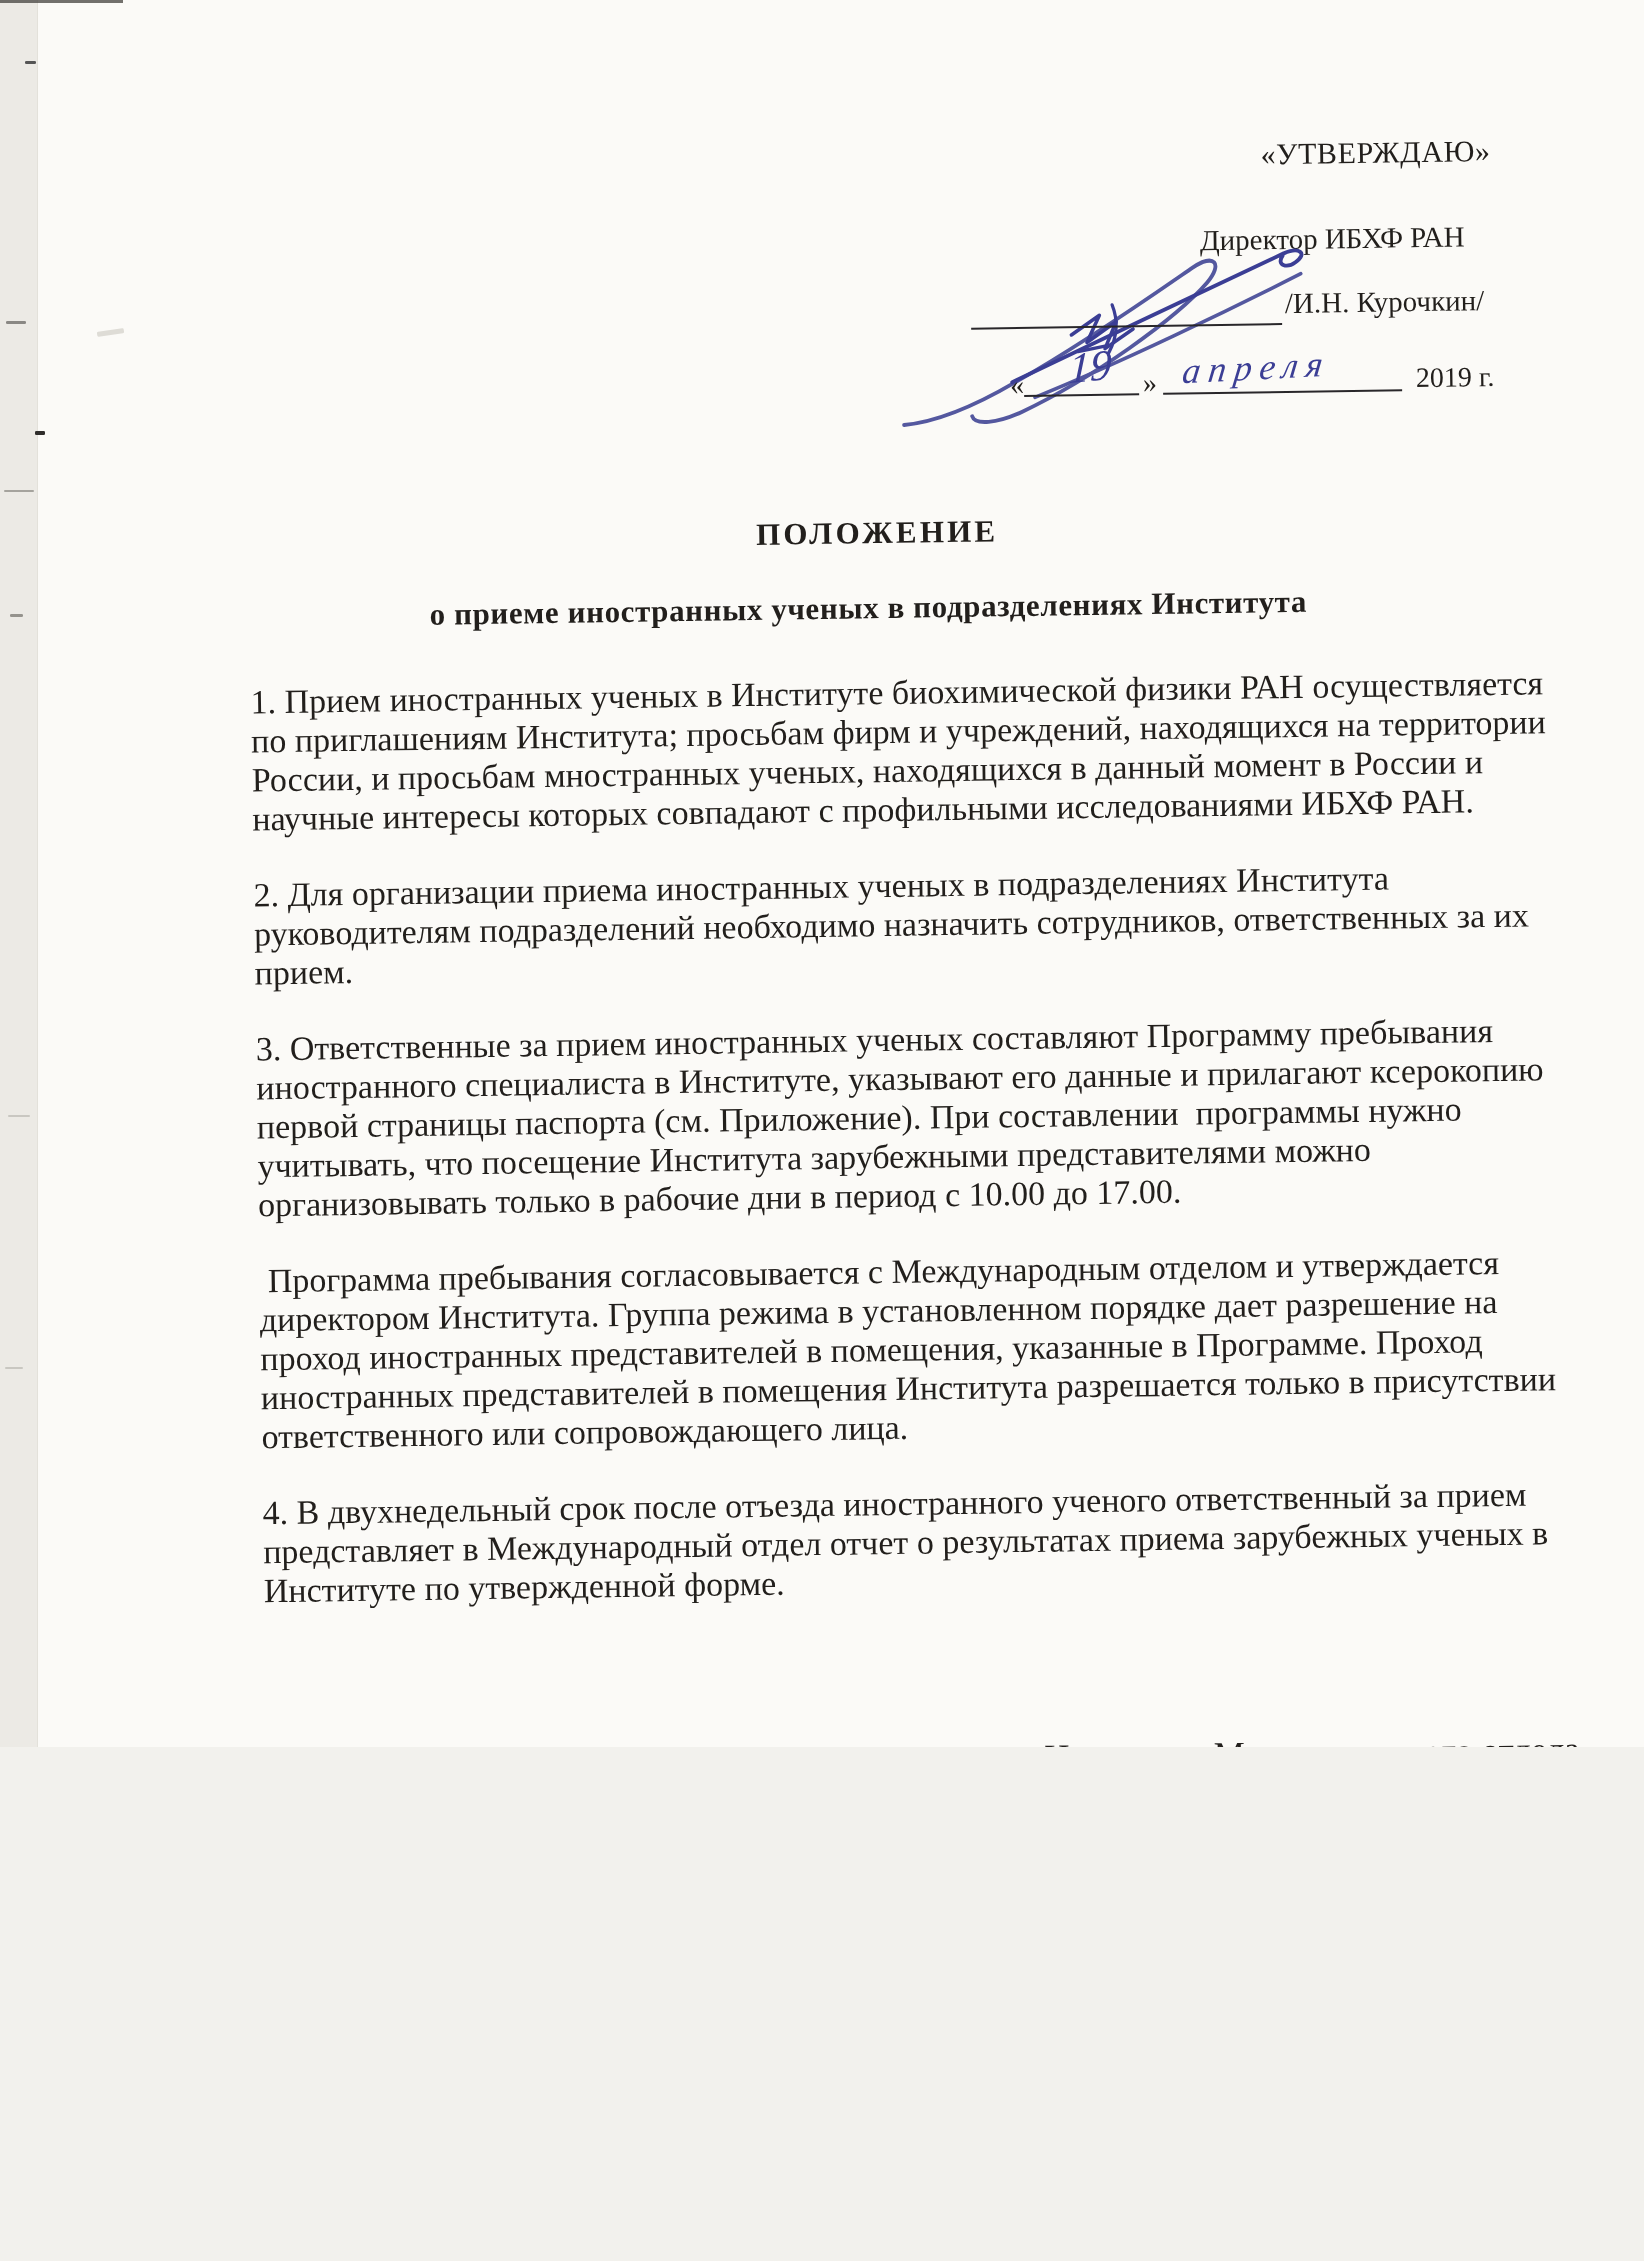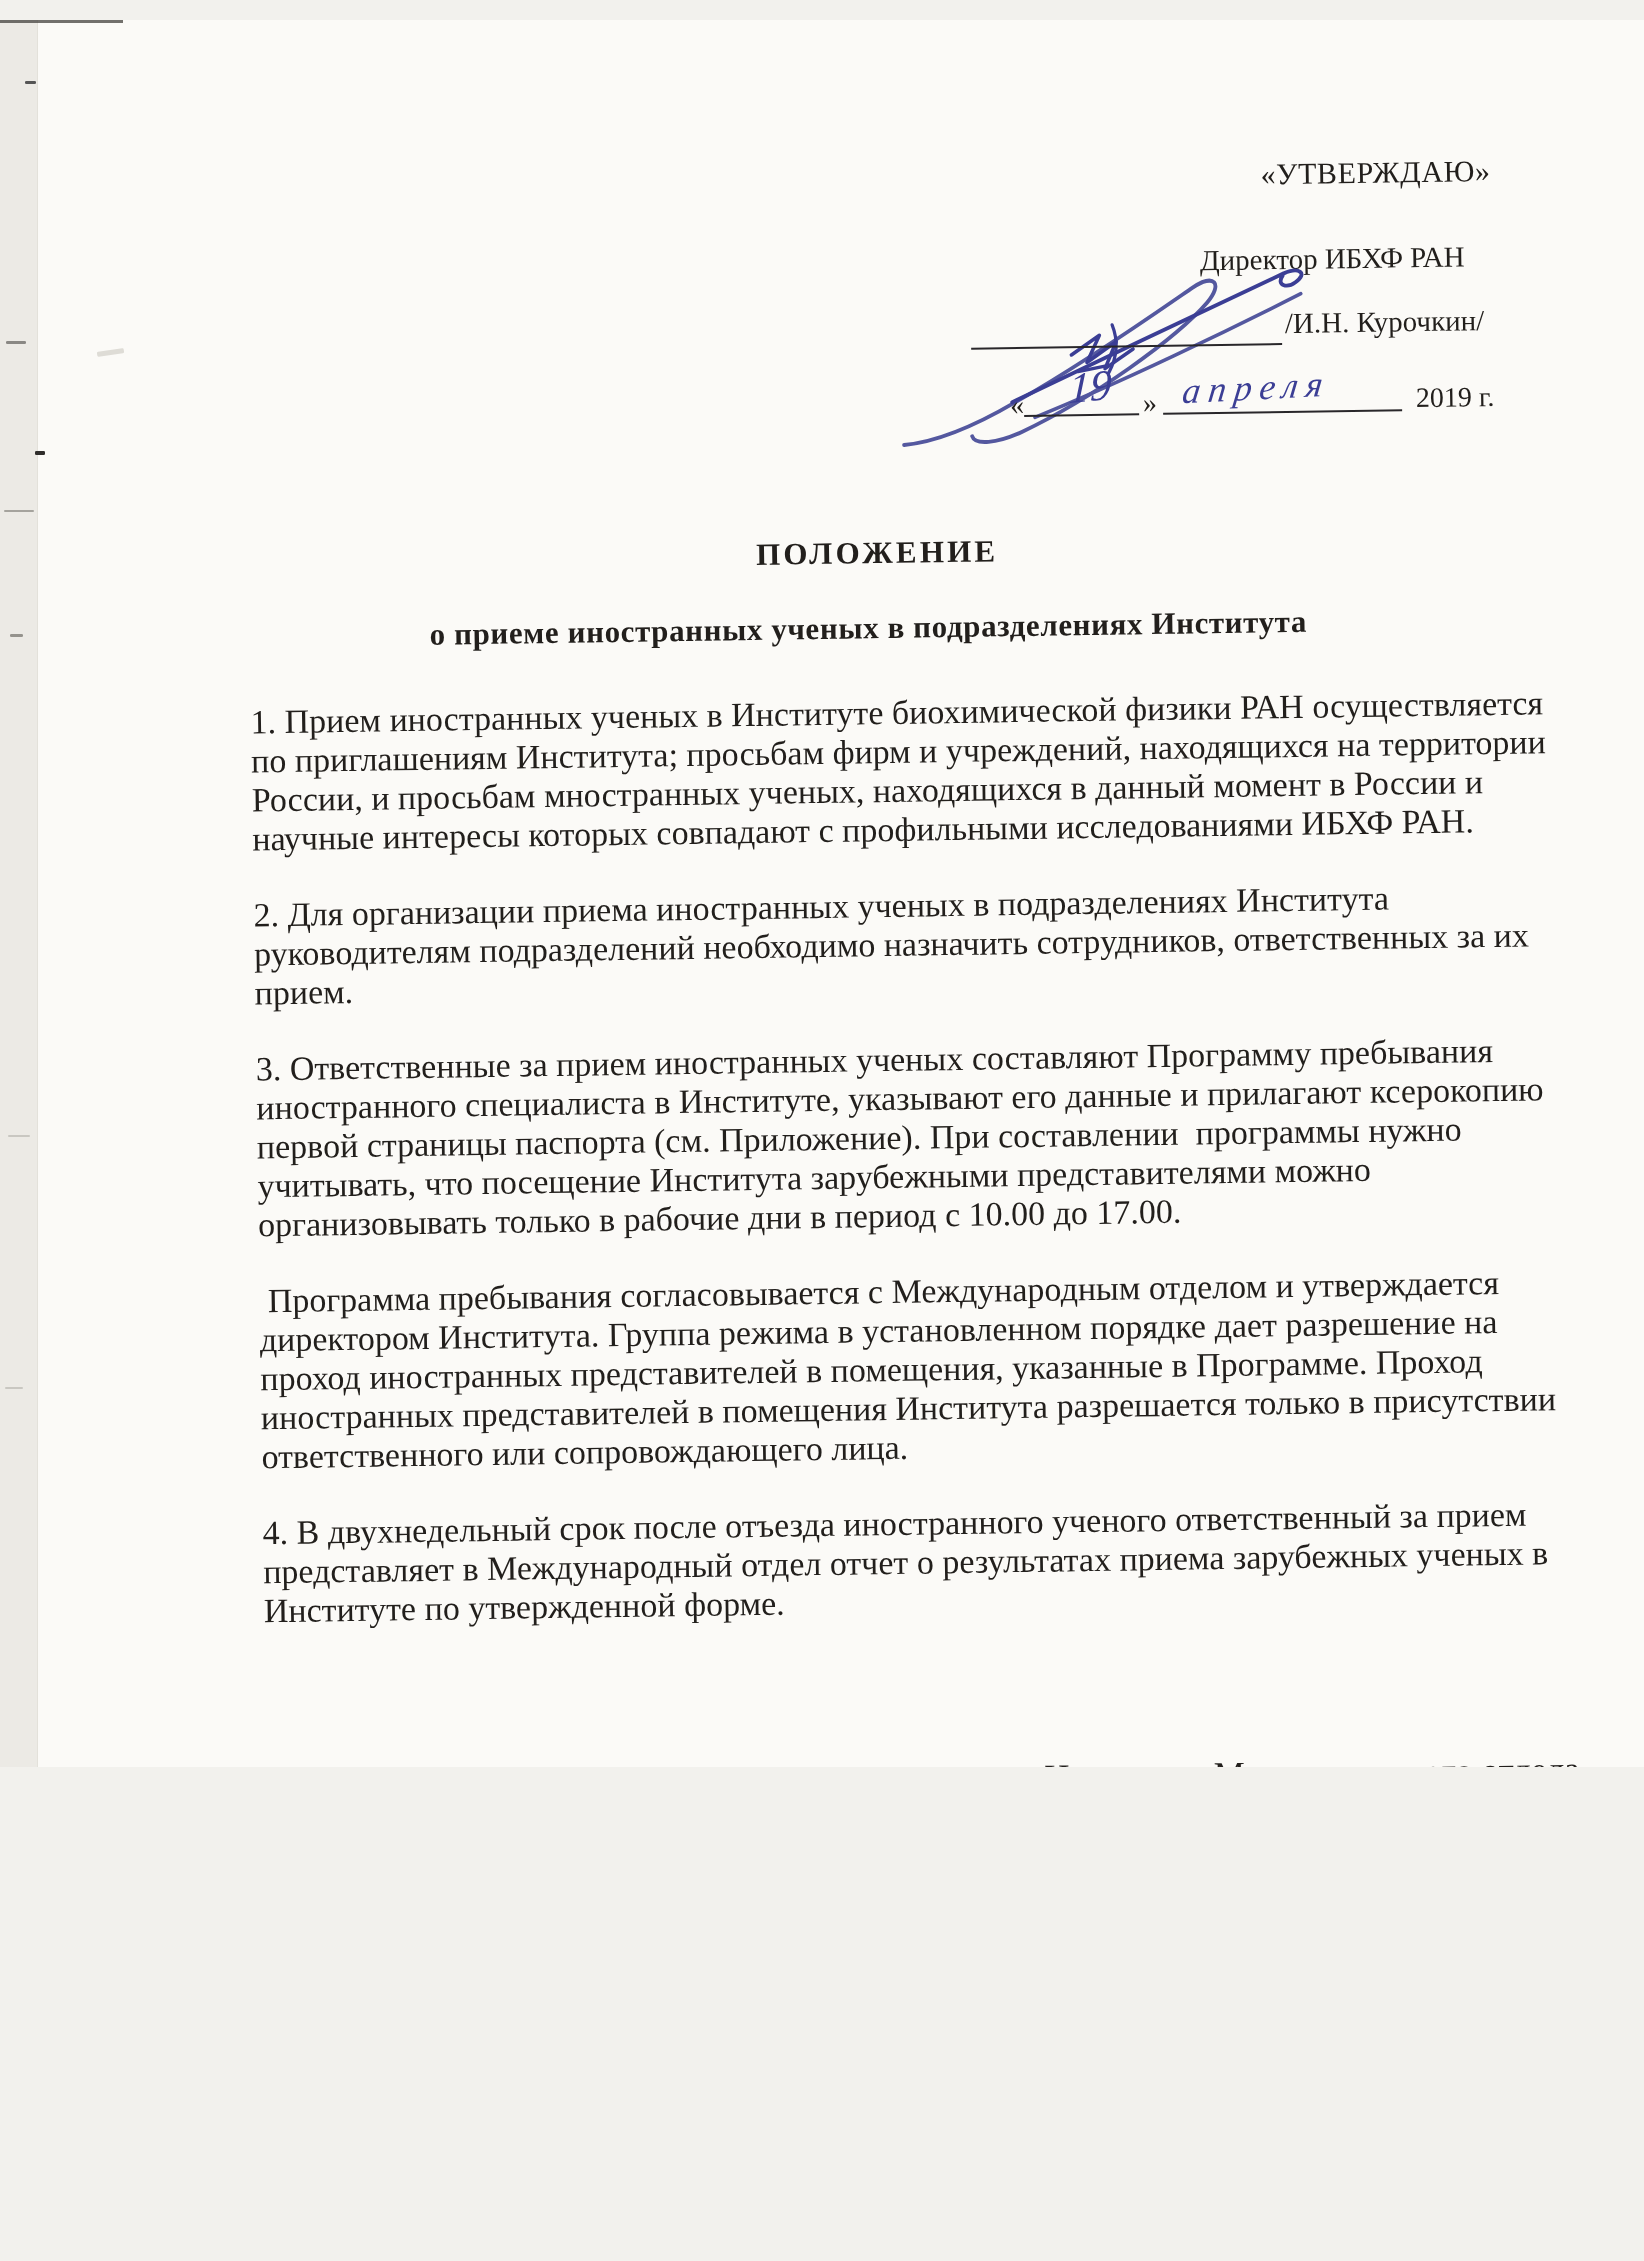--- a/index.html
+++ b/index.html
@@ -5,21 +5,20 @@
   html, body { margin:0; padding:0; }
   body {
     width:1644px; height:2261px;
     background:#f2f1ed;
     font-family:"Liberation Serif", serif;
   }
   .sheet {
     position:relative; width:1644px; height:1747px;
     background:var(--paper,#fbfaf7); overflow:hidden;
     color:var(--text,#221f1c);
-    margin-top:20px;
   }
   
   .scan-edge-left {
     position:absolute; left:0; top:0; width:37px; height:100%;
     background:#eceae5; border-right:0.6px solid #e3e1da;
   }
   .scan-top-line { position:absolute; left:0; top:0; width:123px; height:3.2px; background:#44423e; opacity:.75; }
   .speck { position:absolute; background:#555; border-radius:1.3px; }
 
   

